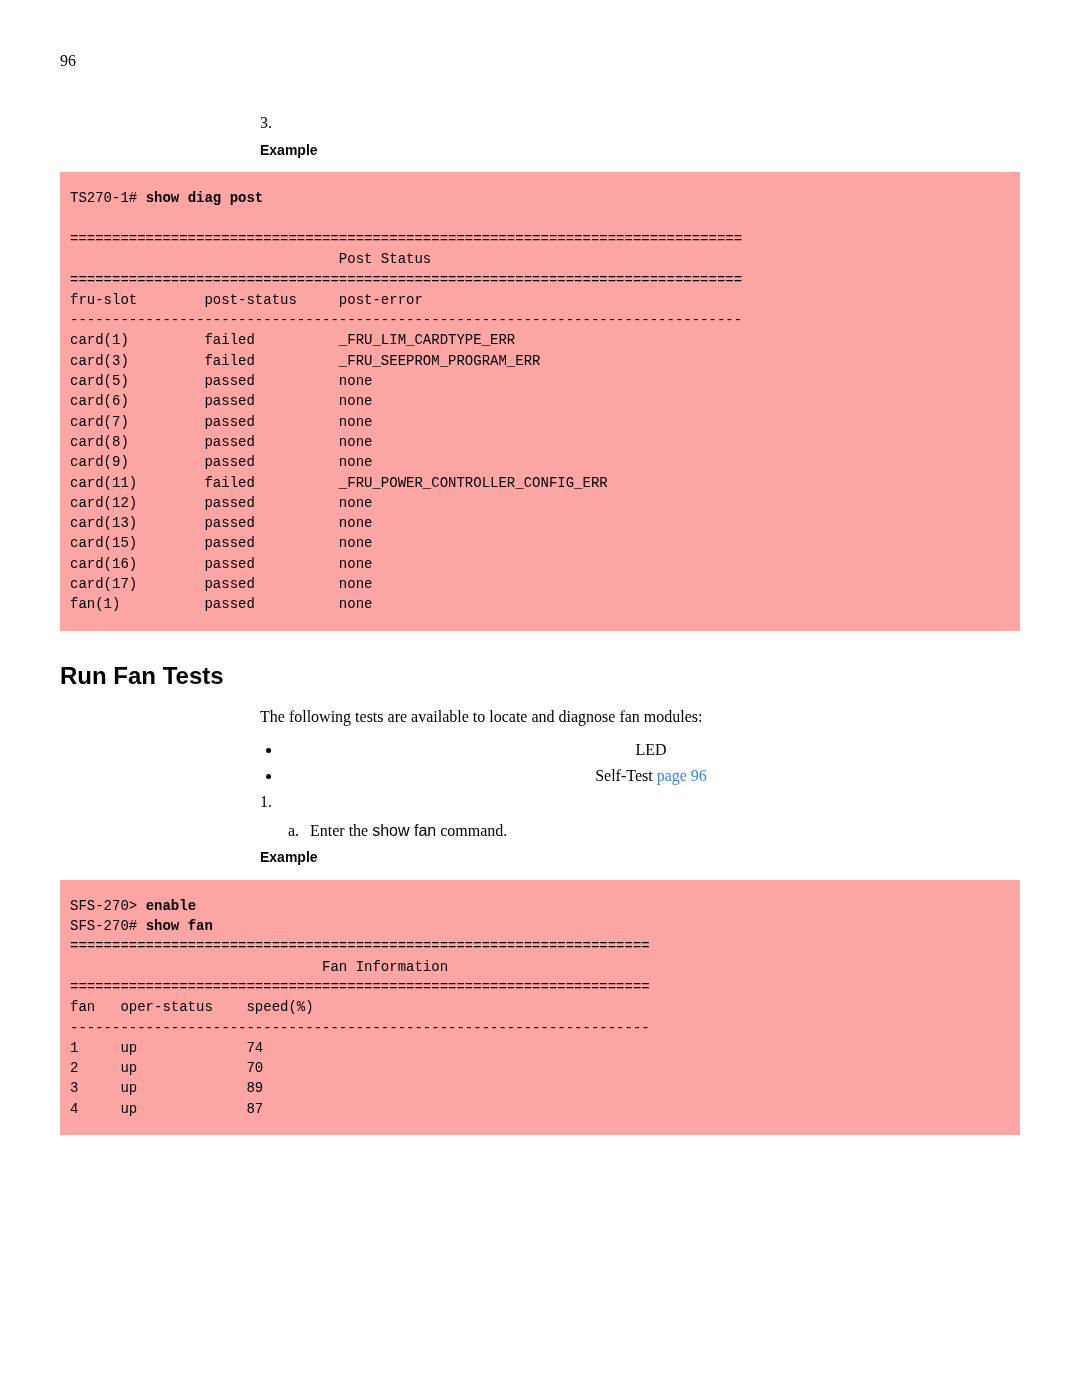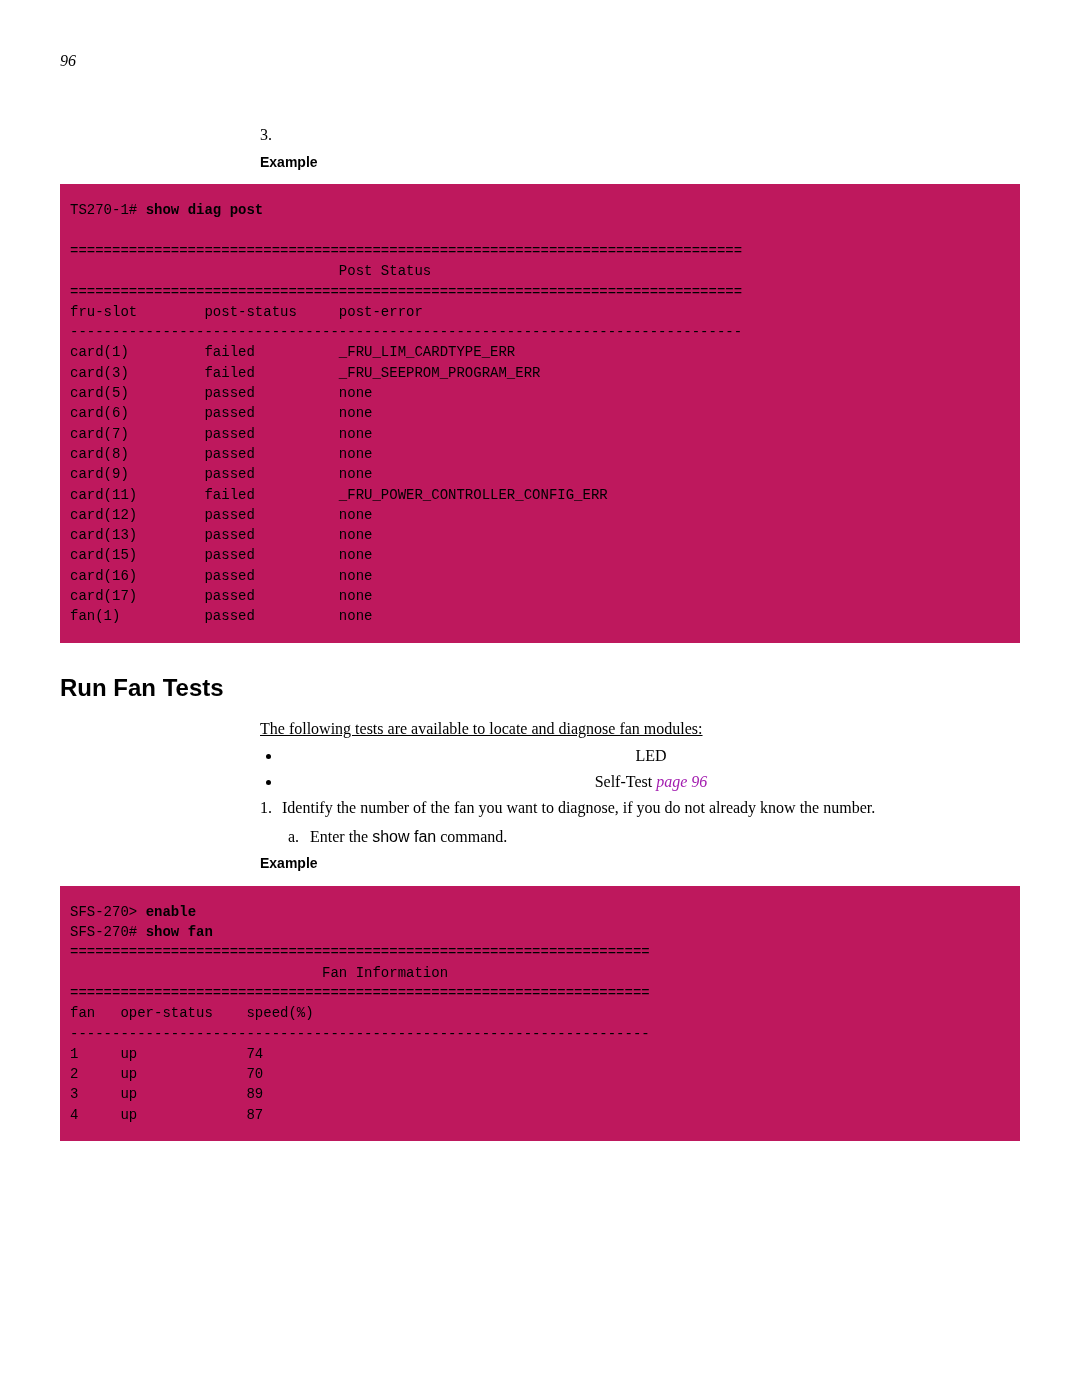--- a/index.html
+++ b/index.html
@@ -8,22 +8,21 @@
     color: #000;
     background: #fff;
     margin: 0;
     padding: 50px 60px 40px 60px;
     width: 1080px;
     box-sizing: border-box;
     line-height: 1.4;
   }
   .page-number {
     font-size: 16px;
-    margin-bottom: 52px;
-    font-style: italic;
+    margin-bottom: 40px;
   }
   .content {
     margin-left: 200px;
   }
   .step-line {
     display: flex;
     margin-bottom: 6px;
   }
   .step-num {
     width: 22px;
@@ -35,21 +34,21 @@
     font-weight: normal;
   }
   .example-label {
     font-family: Arial, Helvetica, sans-serif;
     font-weight: bold;
     font-size: 14px;
     margin-top: 6px;
     margin-bottom: 12px;
   }
   .code-block {
-    background: #be185d;
+    background: #fca5a5;
     font-family: "Courier New", Courier, monospace;
     font-size: 14px;
     white-space: pre;
     padding: 16px 10px 16px 10px;
     margin: 0 0 28px 0;
     line-height: 1.45;
     overflow-x: hidden;
   }
   .code-block .bold {
     font-weight: bold;
@@ -60,34 +59,32 @@
     font-size: 24px;
     margin: 16px 0 14px 0;
   }
   h2.subsection {
     font-family: Arial, Helvetica, sans-serif;
     font-weight: bold;
     font-size: 26px;
     margin: 22px 0 10px 0;
   }
   .body-para {
-    margin: 0 0 4px 0;
-    text-decoration: underline;
+    margin: 0 0 10px 0;
   }
   ul.bullets {
     margin: 4px 0 4px 22px;
     padding: 0;
   }
   ul.bullets li {
     margin-bottom: 4px;
     text-align: center;
   }
   .link {
-    color: #a21caf;
-    font-style: italic;
+    color: #3b82f6;
   }
   .substep {
     display: flex;
     margin-left: 28px;
     margin-top: 4px;
   }
   .substep-num {
     width: 22px;
     flex-shrink: 0;
   }
@@ -135,21 +132,20 @@
     <li>
       <span>Self-Test </span><span class="link">page 96</span>
     </li>
   </ul>
 </div>
 
 <div class="content">
 
   <div class="step-line">
     <div class="step-num">1.</div>
-    <div class="step-text">Identify the number of the fan you want to diagnose, if you do not already know the number.</div>
   </div>
 
   <div class="substep">
     <div class="substep-num">a.</div>
     <div>
       <span>Enter the </span><span class="cmd-inline">show fan</span><span> command.</span>
     </div>
   </div>
 
   <div class="example-label">Example</div>

